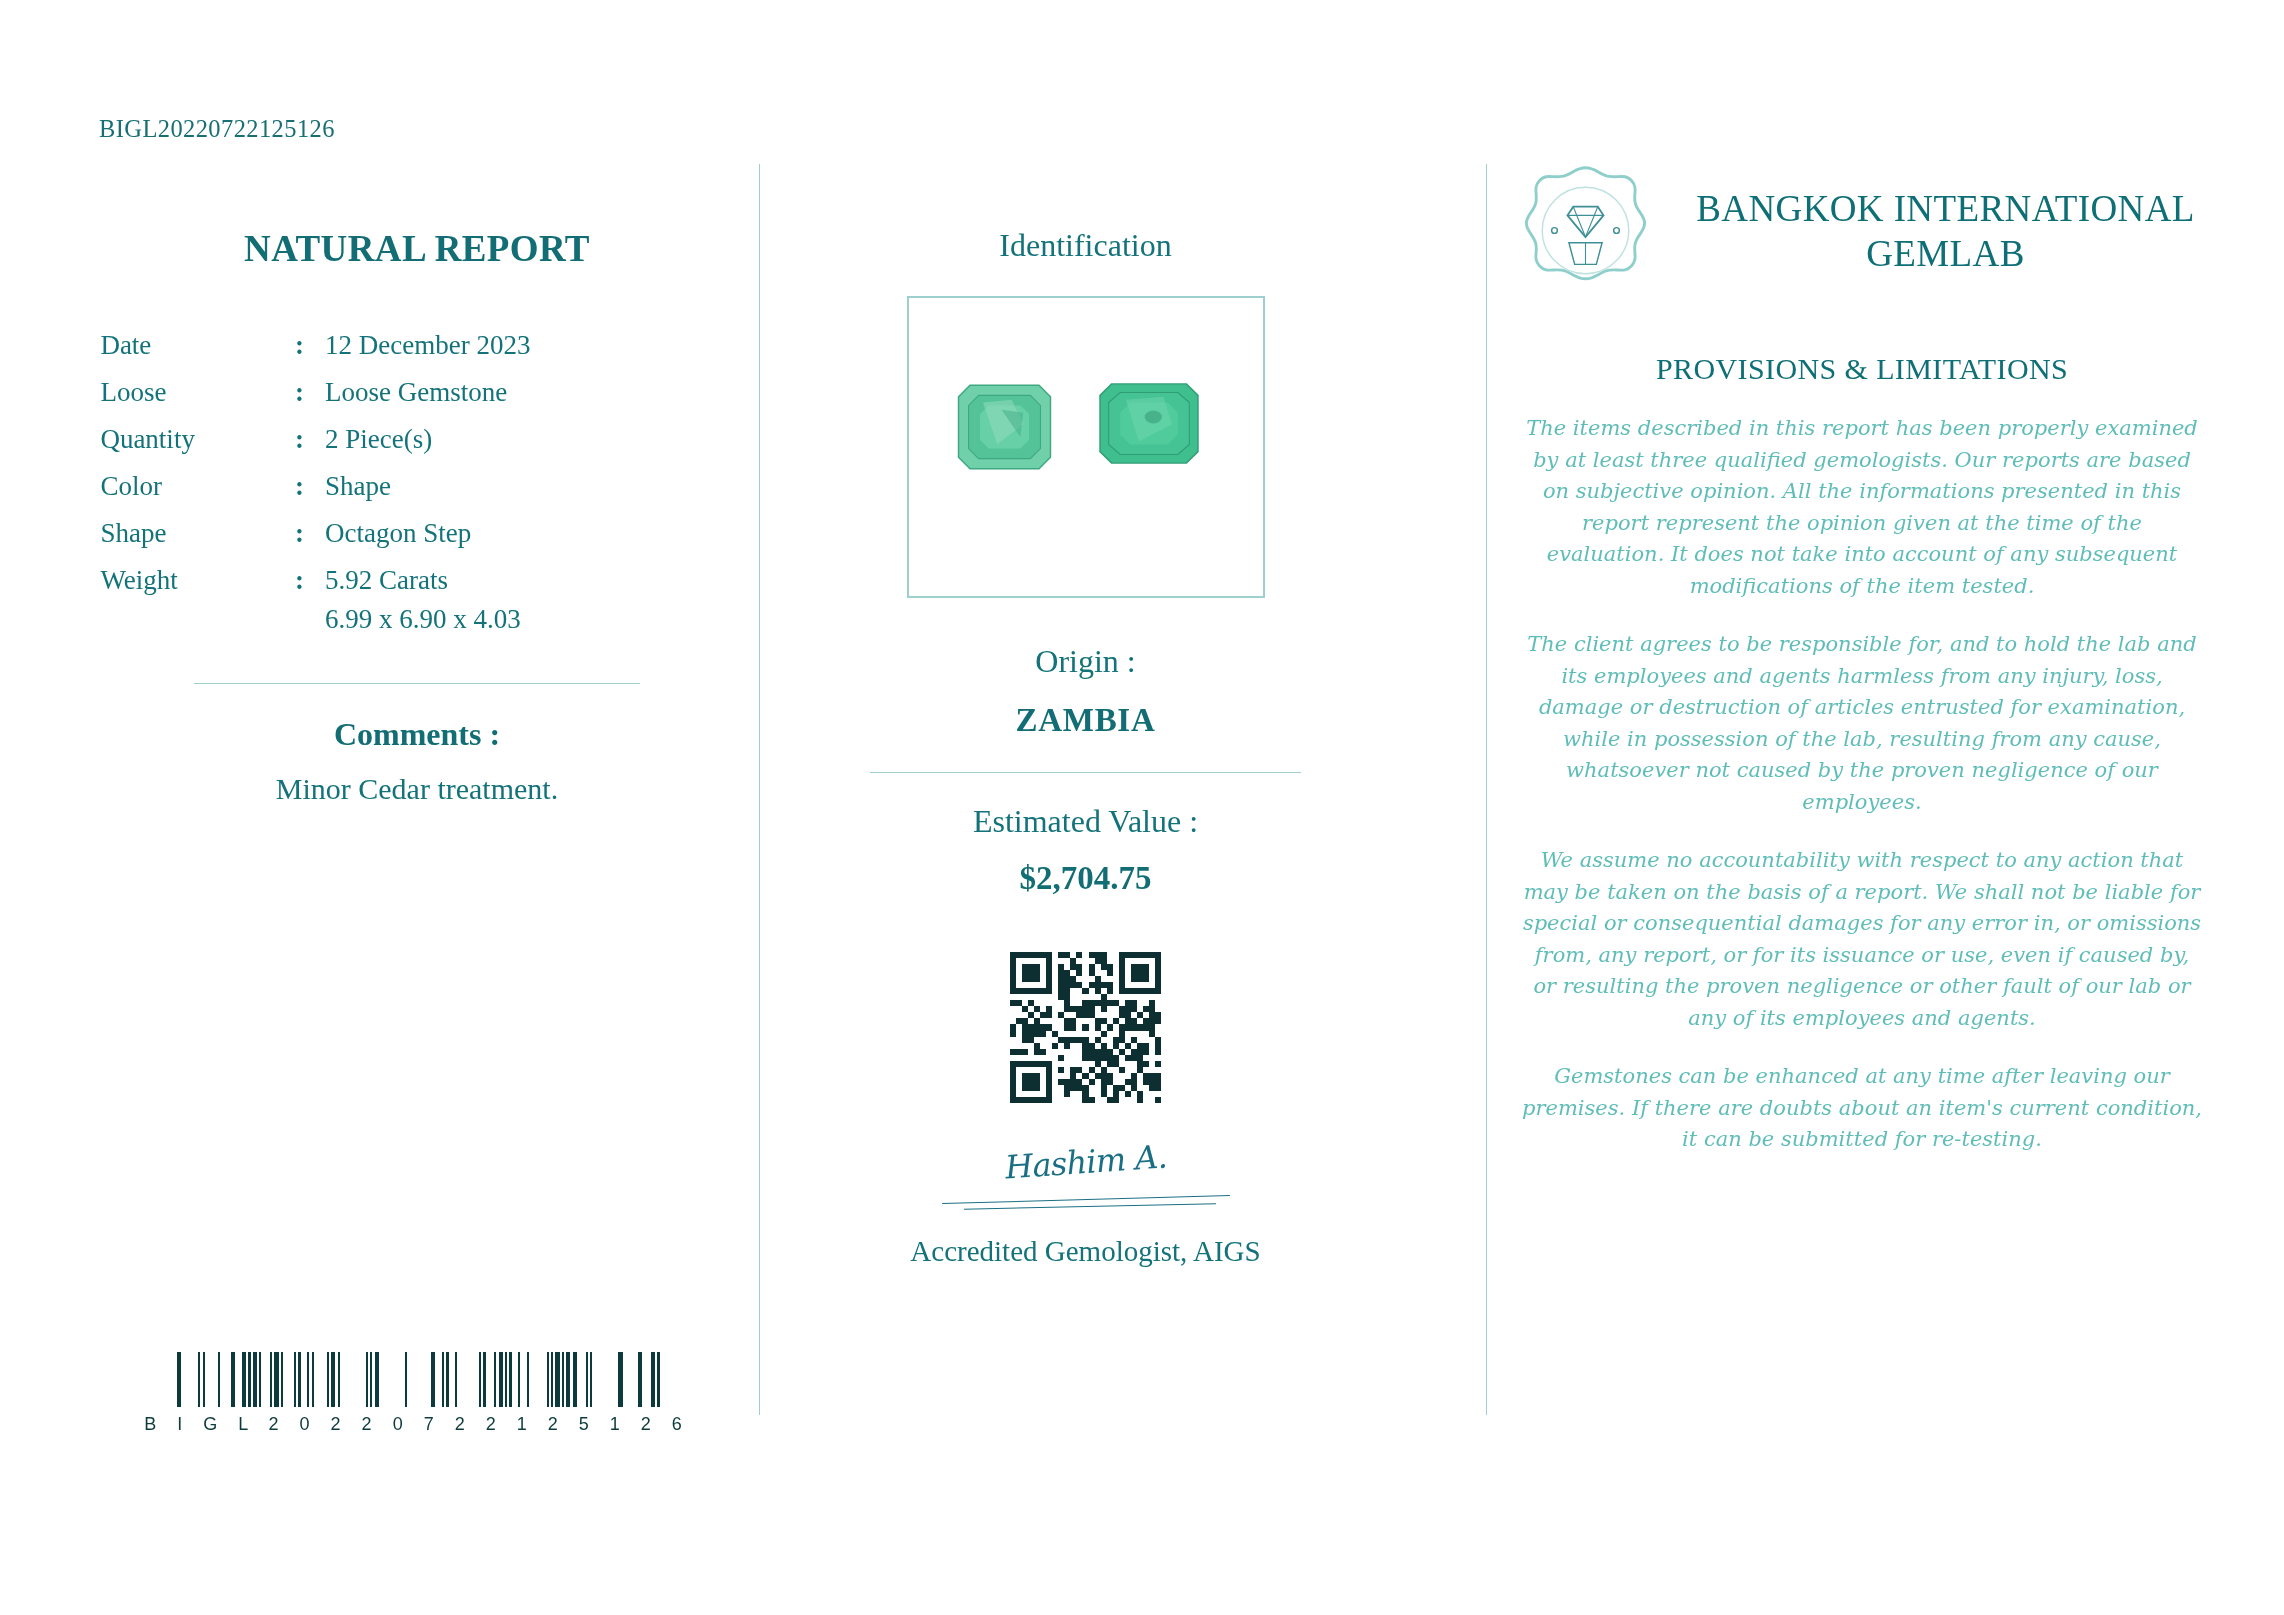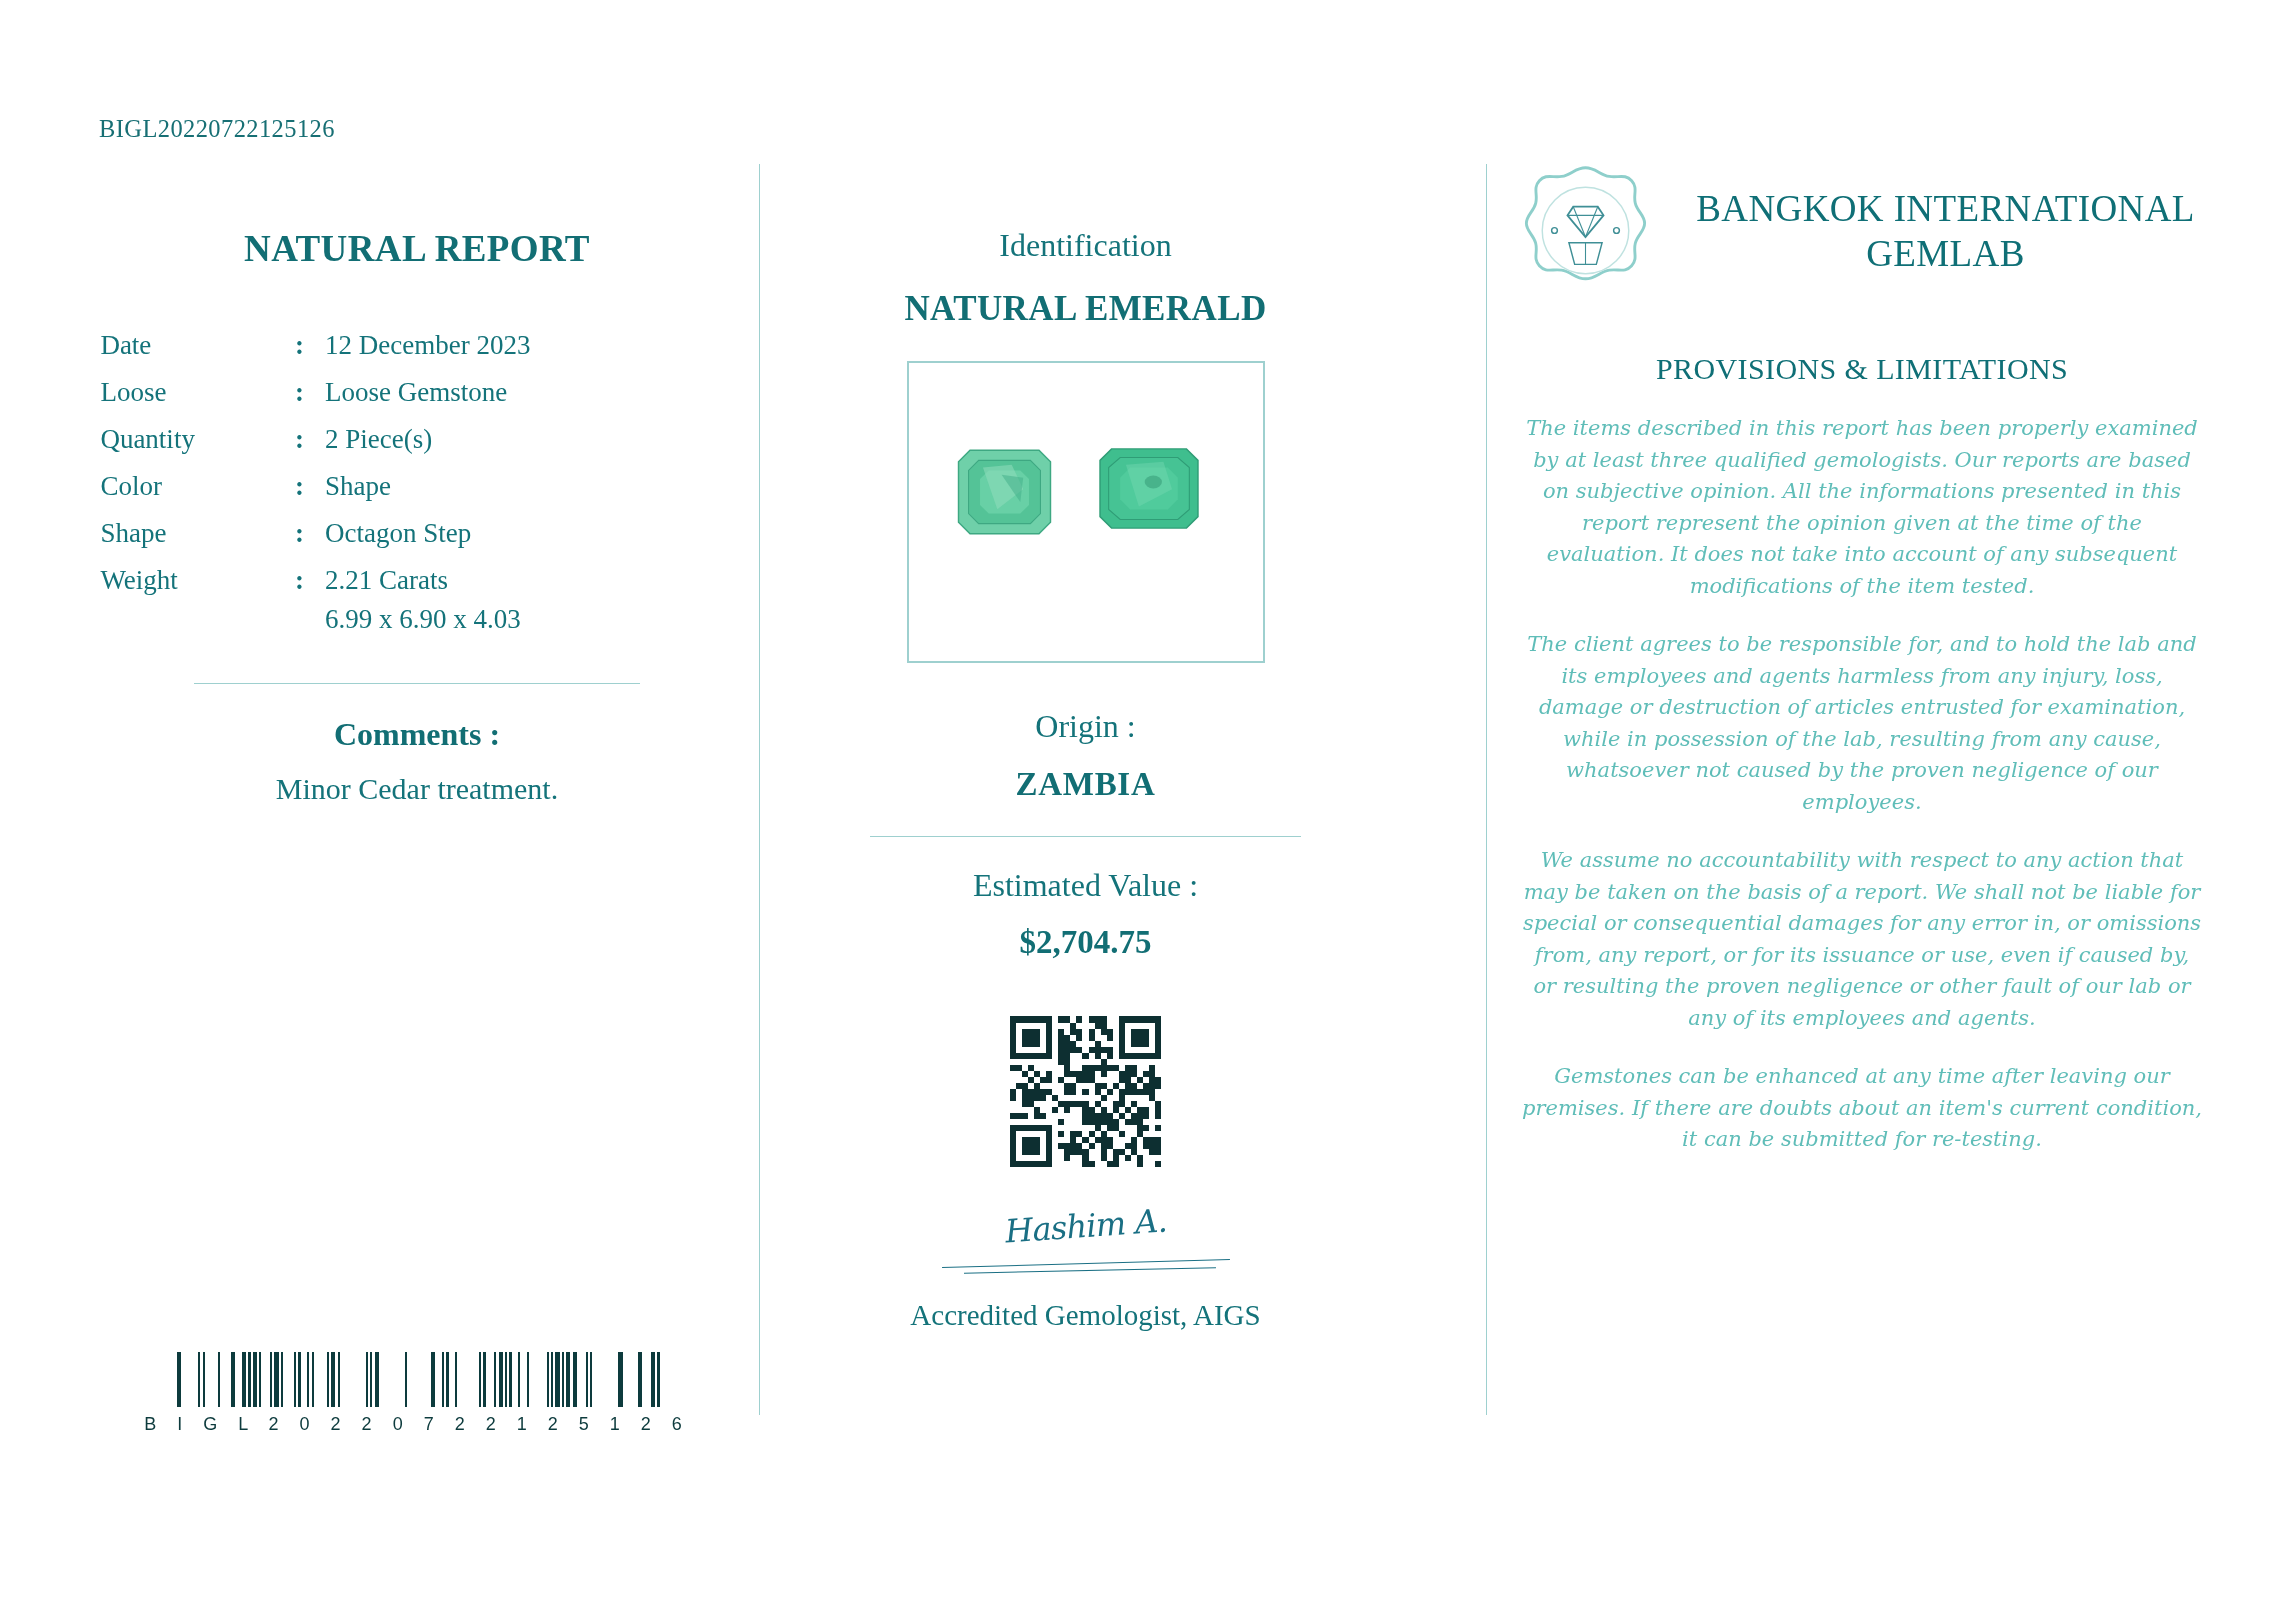--- a/index.html
+++ b/index.html
@@ -322,21 +322,21 @@
           <td class="spec-value">Shape</td>
         </tr>
         <tr>
           <td class="spec-label">Shape</td>
           <td class="spec-colon">:</td>
           <td class="spec-value">Octagon Step</td>
         </tr>
         <tr>
           <td class="spec-label">Weight</td>
           <td class="spec-colon">:</td>
-          <td class="spec-value">2.21 Carats</td>
+          <td class="spec-value">5.92 Carats</td>
         </tr>
         <tr>
           <td class="spec-label"></td>
           <td class="spec-colon"></td>
           <td class="spec-value spec-value-cont">6.99 x 6.90 x 4.03</td>
         </tr>
       </tbody>
     </table>
 
     <div class="hr-left"></div>
@@ -442,21 +442,20 @@
         <i style="width: 4.3px;"></i>
         <i style="width: 4.3px; background: transparent;"></i>
         <i style="width: 4.3px;"></i>
         <i style="width: 2.2px;"></i>
       </div>
     <div class="barcode-num">B I G L 2 0 2 2 0 7 2 2 1 2 5 1 2 6</div>
   </div>
 
   <div class="col col-mid mid-center">
     <div class="ident-label">Identification</div>
-    <div class="ident-value">NATURAL EMERALD</div>
 
     <div class="gem-frame">
       <svg class="gem gem-a" viewBox="0 0 140 128">
         <polygon points="22,6 118,6 134,22 134,106 118,122 22,122 6,106 6,22" fill="#6fd0a9" stroke="#3ea882" stroke-width="2"></polygon>
         <polygon points="34,20 106,20 120,34 120,94 106,108 34,108 20,94 20,34" fill="#54c397" stroke="#3ea882" stroke-width="1.5"></polygon>
         <polygon points="48,34 92,34 104,46 104,82 92,94 48,94 36,82 36,46" fill="#6ad2a7" opacity="0.9"></polygon>
         <polygon points="40,30 80,26 96,60 60,88" fill="#8fdcbc" opacity="0.55"></polygon>
         <polygon points="66,40 96,44 92,78" fill="#3fae88" opacity="0.5"></polygon>
       </svg>
       <svg class="gem gem-b" viewBox="0 0 144 118">

